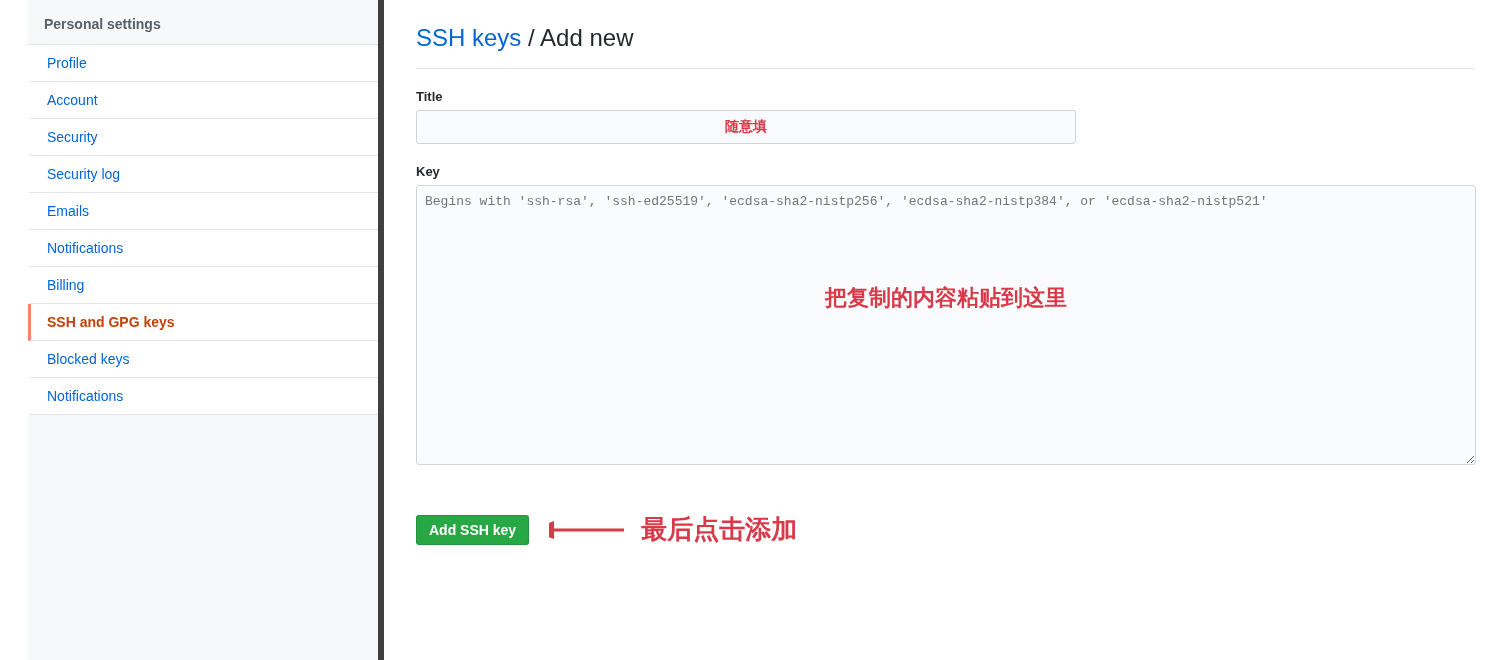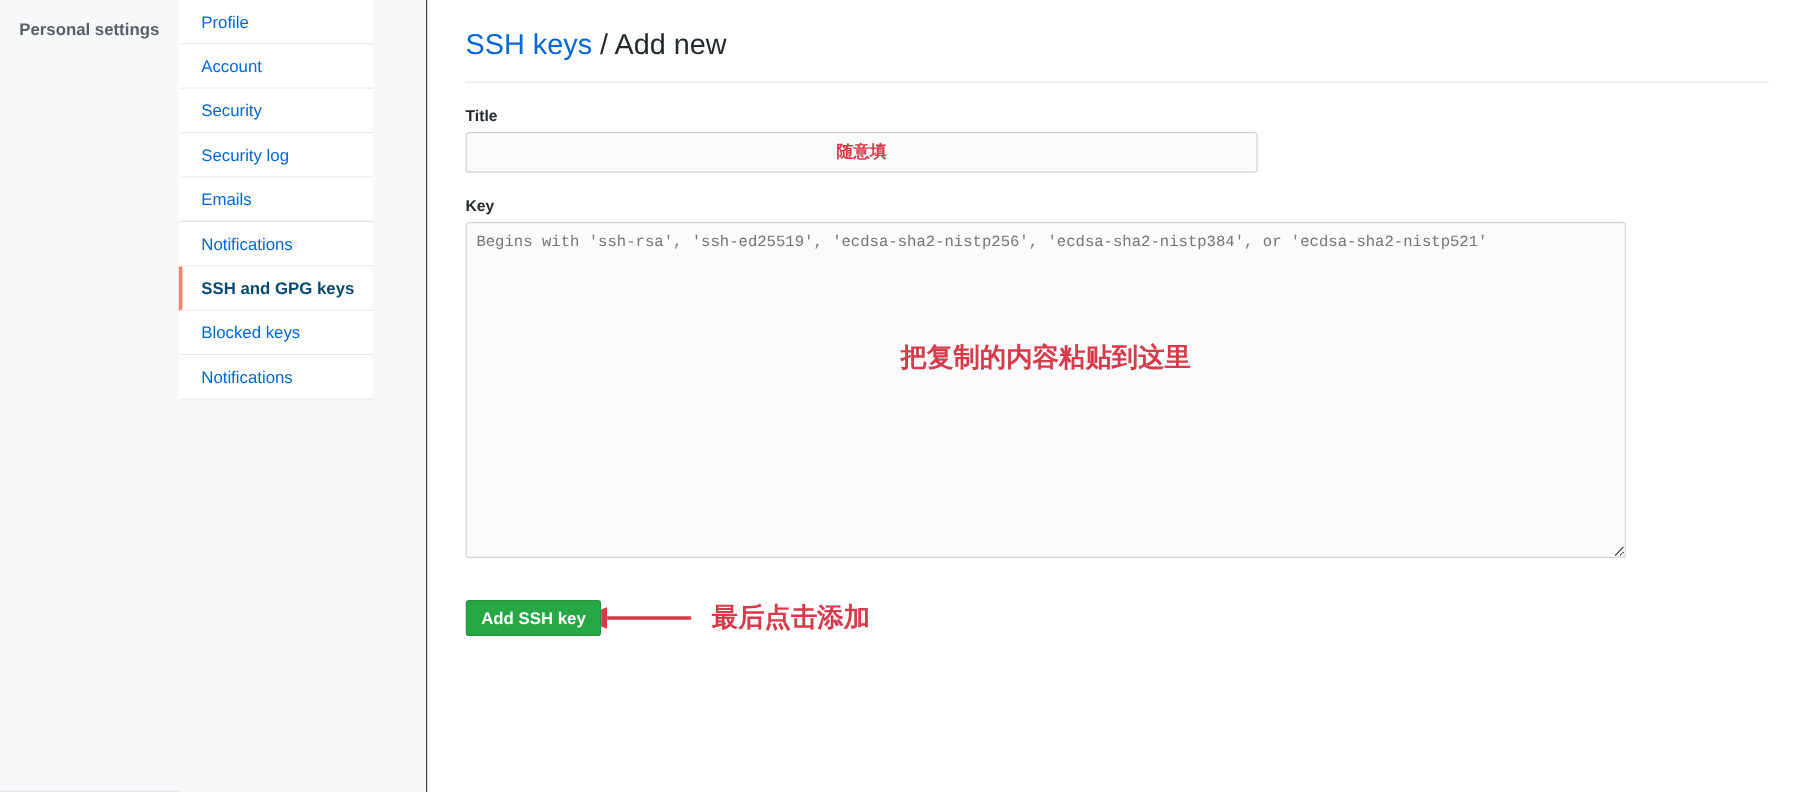--- a/index.html
+++ b/index.html
@@ -11,22 +11,24 @@
       display: flex;
       height: 660px;
       overflow: hidden;
     }
 
     
     .sidebar {
       width: 356px;
       min-width: 356px;
       background: #f6f8fa;
-      border-right: 1px solid #404040;
-      display: flex;
+      border-right: 6px solid #404040;
+      display: flex;
+      flex-direction: column;
+      margin-left: 28px;
     }
 
     .sidebar-header {
       padding: 16px 16px 12px 16px;
       font-size: 14px;
       font-weight: 600;
       color: #586069;
       border-bottom: 1px solid #e1e4e8;
     }
 
@@ -42,21 +44,21 @@
       color: #0366d6;
       text-decoration: none;
       border-bottom: 1px solid #e1e4e8;
       cursor: pointer;
       background: #fff;
       border-left: 3px solid transparent;
     }
 
     .sidebar-item.active {
       font-weight: 600;
-      color: #0c4a6e;
+      color: #c2410c;
       border-left: 3px solid #f9826c;
       background: #fff;
     }
 
     
     .main {
       flex: 1;
       padding: 24px 32px;
       overflow-y: auto;
     }
@@ -93,21 +95,21 @@
       font-size: 14px;
       border: 1px solid #d1d5da;
       border-radius: 3px;
       background: #fafbfc;
       color: #24292e;
       outline: none;
       height: 34px;
     }
 
     .form-textarea {
-      width: 967px;
+      width: 1060px;
       max-width: 100%;
       min-height: 280px;
       padding: 6px 8px;
       font-size: 13px;
       font-family: "SFMono-Regular", Consolas, "Liberation Mono", Menlo, monospace;
       border: 1px solid #d1d5da;
       border-radius: 3px;
       background: #fafbfc;
       color: #24292e;
       outline: none;
@@ -145,30 +147,31 @@
       color: #d73a49;
       font-size: 22px;
       font-weight: 600;
       pointer-events: none;
       white-space: nowrap;
       z-index: 10;
     }
 
     .arrow-text {
       color: #d73a49;
-      font-size: 22px;
+      font-size: 26px;
       font-weight: 600;
       white-space: nowrap;
     }
 
     .submit-section {
       position: relative;
-      margin-top: 32px;
+      margin-top: 44px;
       display: flex;
       align-items: center;
+      gap: 20px;
     }
 
     .btn-green {
       padding: 6px 12px;
       font-size: 14px;
       font-weight: 600;
       color: #fff;
       background: #28a745;
       border: 1px solid rgba(27, 31, 35, 0.15);
       border-radius: 3px;
@@ -187,20 +190,21 @@
 
 <div class="sidebar">
   <div class="sidebar-header">Personal settings</div>
   <nav class="sidebar-nav">
     <a class="sidebar-item">Profile</a>
     <a class="sidebar-item">Account</a>
     <a class="sidebar-item">Security</a>
     <a class="sidebar-item">Security log</a>
     <a class="sidebar-item">Emails</a>
     <a class="sidebar-item">Notifications</a>
+    <a class="sidebar-item">Billing</a>
     <a class="sidebar-item active">SSH and GPG keys</a>
     <a class="sidebar-item">Blocked keys</a>
     <a class="sidebar-item">Notifications</a>
   </nav>
 </div>
 
 <div class="main">
   <h1 class="page-title">
     <span class="breadcrumb-link">SSH keys</span><span> / </span><span>Add new</span>
   </h1>

